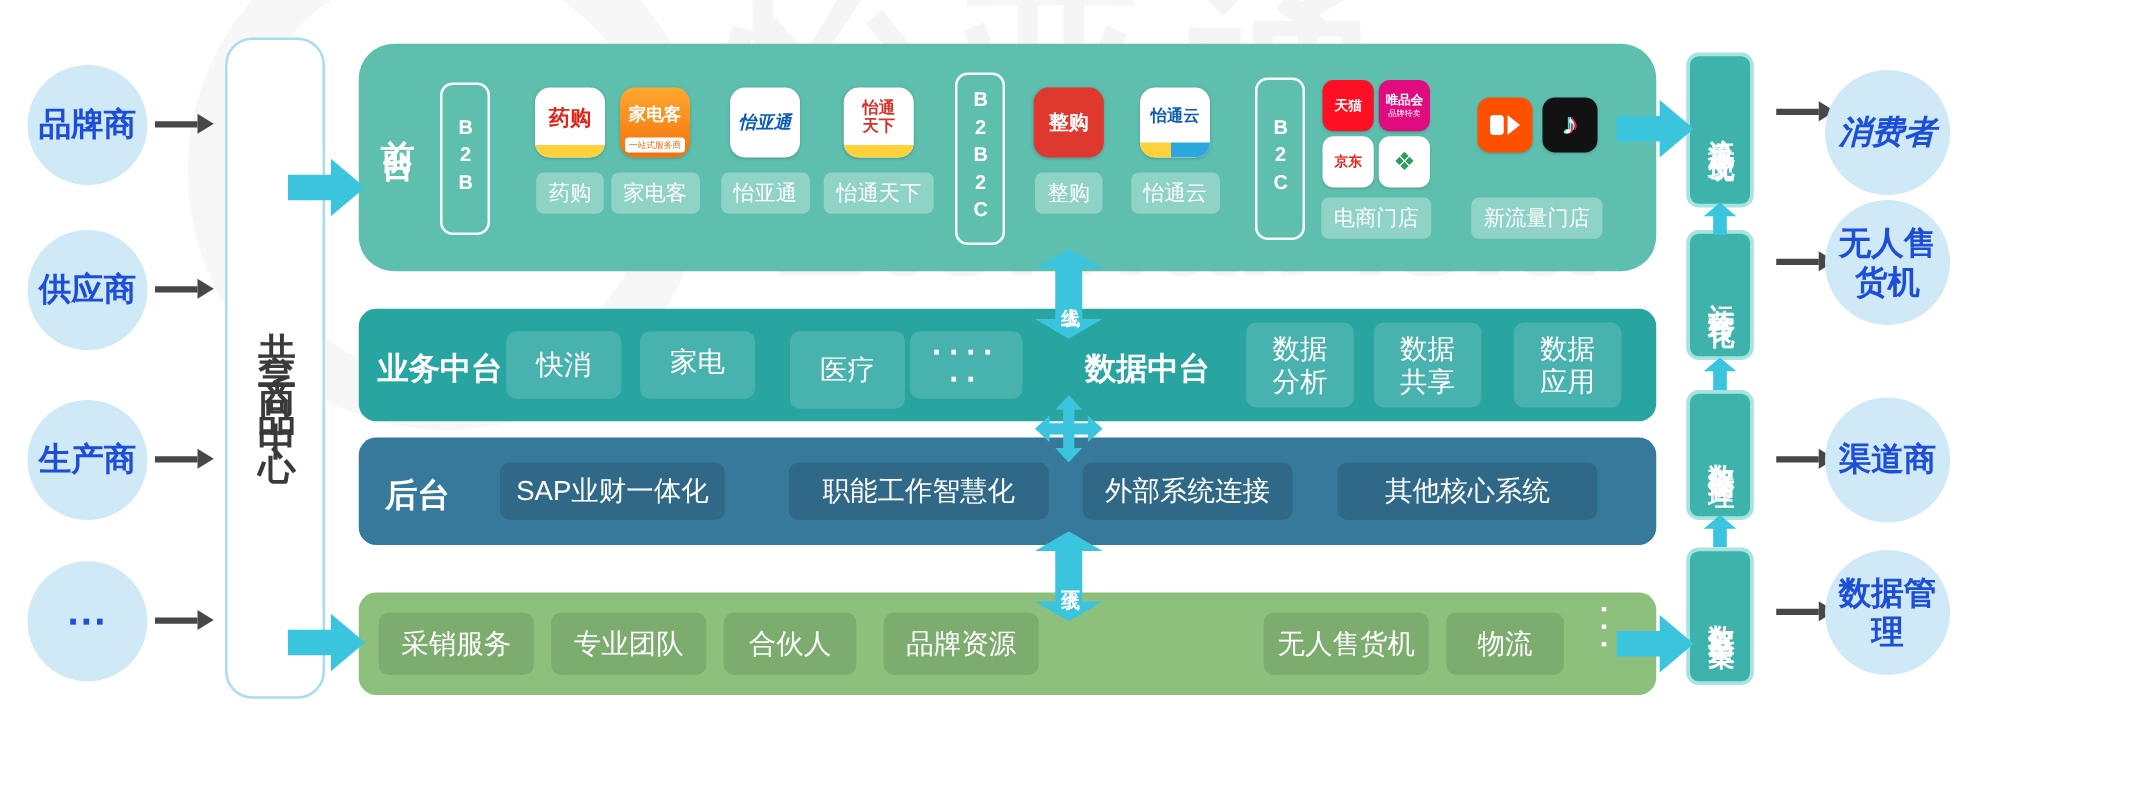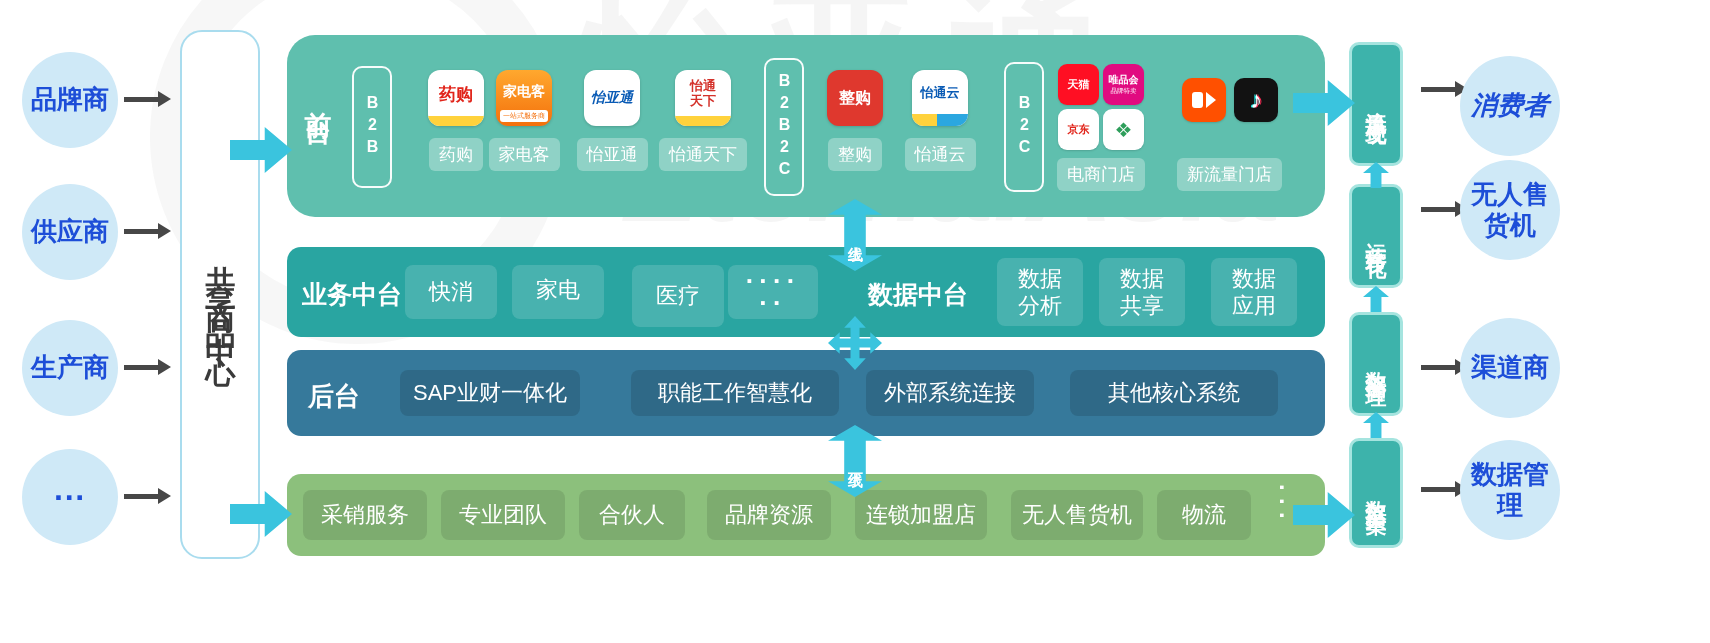--- a/index.html
+++ b/index.html
@@ -236,21 +236,20 @@
   <div class="hlabel" style="left:308px;top:379px;font-size:26px;">后台</div>
   <div class="mchip bchip" style="left:400px;top:370px;width:180px;height:46px;">SAP业财一体化</div>
   <div class="mchip bchip" style="left:631px;top:370px;width:208px;height:46px;">职能工作智慧化</div>
   <div class="mchip bchip" style="left:866px;top:370px;width:168px;height:46px;">外部系统连接</div>
   <div class="mchip bchip" style="left:1070px;top:370px;width:208px;height:46px;">其他核心系统</div>
 
   <div class="mchip gchip" style="left:303px;top:490px;width:124px;height:50px;">采销服务</div>
   <div class="mchip gchip" style="left:441px;top:490px;width:124px;height:50px;">专业团队</div>
   <div class="mchip gchip" style="left:579px;top:490px;width:106px;height:50px;">合伙人</div>
   <div class="mchip gchip" style="left:707px;top:490px;width:124px;height:50px;">品牌资源</div>
-  <div class="mchip gchip" style="left:855px;top:490px;width:132px;height:50px;">连锁加盟店</div>
   <div class="mchip gchip" style="left:1011px;top:490px;width:132px;height:50px;">无人售货机</div>
   <div class="mchip gchip" style="left:1157px;top:490px;width:94px;height:50px;">物流</div>
   <span class="vdots" style="left:1268px;top:484px;">···</span>
 
   <div class="vconn" style="left:828px;top:199px;">
     <span>线上</span>
   </div>
   <svg class="cross" style="left:828px;top:316px;" width="54" height="54" viewBox="0 0 60 60">
     <path fill="#3ac4de" d="M30 0 L42 13 L35 13 L35 25 L47 25 L47 18 L60 30 L47 42 L47 35 L35 35 L35 47 L42 47 L30 60 L18 47 L25 47 L25 35 L13 35 L13 42 L0 30 L13 18 L13 25 L25 25 L25 13 L18 13 Z"></path>
   </svg>

